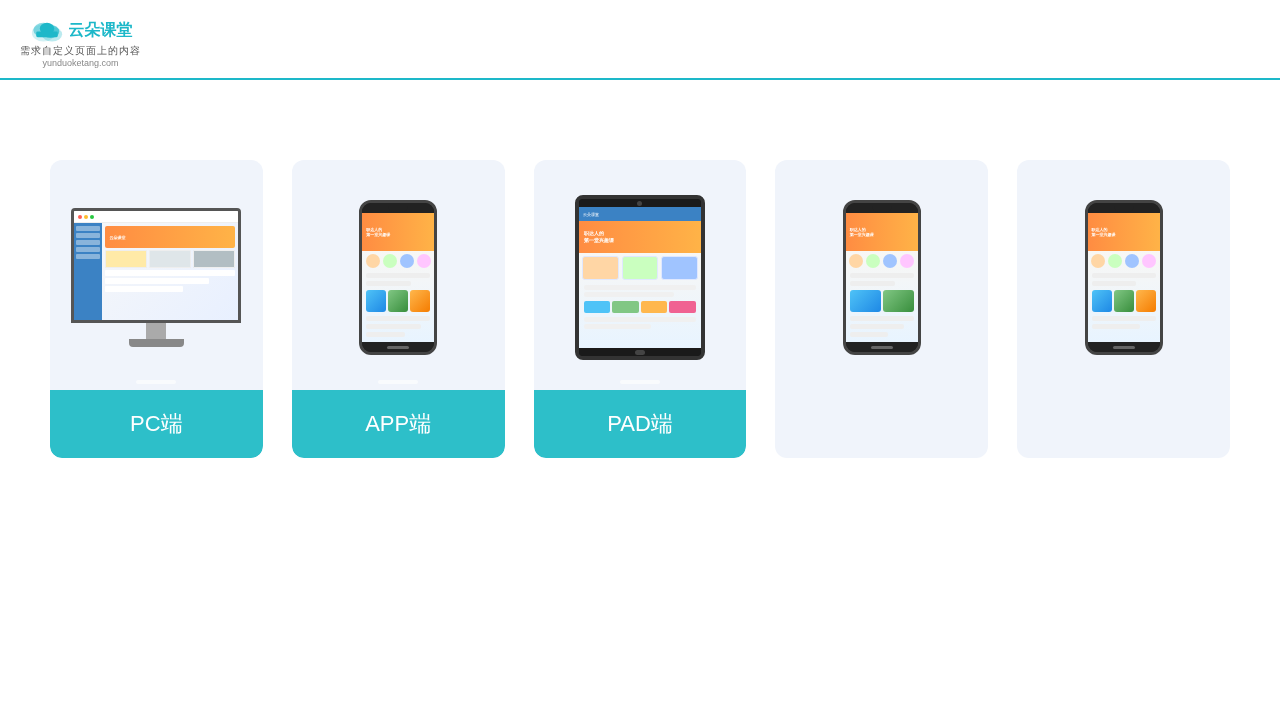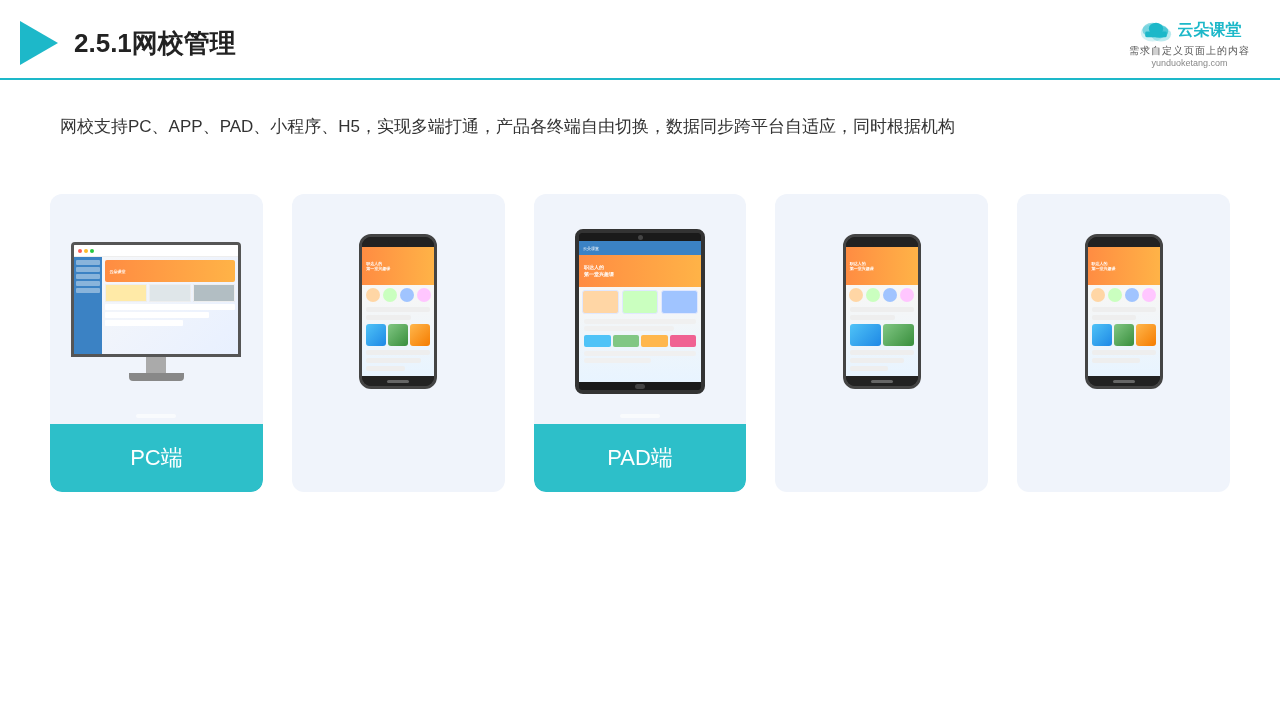--- a/index.html
+++ b/index.html
@@ -71,21 +71,21 @@
     .description {
       padding: 30px 60px 10px 60px;
       font-size: 17px;
       color: #333;
       line-height: 2;
     }
 
     
     .cards-area {
       display: flex;
-      justify-content: flex-end;
+      justify-content: center;
       gap: 29px;
       padding: 30px 50px 0 50px;
       margin-top: 10px;
     }
 
     .card {
       width: 220px;
       border-radius: 12px;
       background: #f0f4fb;
       overflow: hidden;
@@ -426,44 +426,39 @@
       width: 10px;
       height: 5px;
       background: #444;
       border-radius: 3px;
     }
   </style>
 </head>
 <body>
 
 <div class="header">
-  <div class="header-left">
-    <div class="play-icon"></div>
-    <h1 class="page-title">2.5.1网校管理</h1>
-  </div>
   <div class="logo-area">
     <div class="logo-cloud">
 
       <svg class="cloud-icon" viewBox="0 0 50 32" fill="none" xmlns="http://www.w3.org/2000/svg">
         <ellipse cx="20" cy="20" rx="16" ry="12" fill="#1db8c9" opacity="0.2"></ellipse>
         <ellipse cx="32" cy="22" rx="14" ry="10" fill="#1db8c9" opacity="0.3"></ellipse>
         <ellipse cx="20" cy="16" rx="14" ry="10" fill="#1db8c9" opacity="0.5"></ellipse>
         <ellipse cx="30" cy="18" rx="12" ry="9" fill="#1db8c9" opacity="0.7"></ellipse>
         <ellipse cx="25" cy="14" rx="10" ry="8" fill="#1db8c9"></ellipse>
         <rect x="10" y="18" width="30" height="8" fill="#1db8c9" rx="2"></rect>
       </svg>
       <span class="logo-text">云朵课堂</span>
     </div>
     <div class="logo-sub">需求自定义页面上的内容</div>
     <div class="logo-url">yunduoketang.com</div>
   </div>
 </div>
 
 <div class="description">
-  <div>网校支持PC、APP、PAD、小程序、H5，实现多端打通，产品各终端自由切换，数据同步跨平台自适应，同时根据机构</div>
 </div>
 
 <div class="cards-area">
 
   <div class="card">
     <div class="card-image-area">
       <div class="monitor-mock">
         <div class="monitor-screen">
           <div class="monitor-screen-inner">
             <div class="screen-topbar">
@@ -531,20 +526,21 @@
             <div class="phone-content-row"></div>
             <div class="phone-content-row" style="width:85%;"></div>
             <div class="phone-content-row" style="width:60%;"></div>
           </div>
         </div>
         <div class="phone-bottom">
           <div class="phone-home-bar"></div>
         </div>
       </div>
     </div>
+    <div class="card-label">APP端</div>
   </div>
 
   <div class="card">
     <div class="card-image-area">
       <div class="tablet-mock">
         <div class="tablet-cam">
           <div class="tablet-cam-dot"></div>
         </div>
         <div class="tablet-screen">
           <div class="tablet-topbar">

